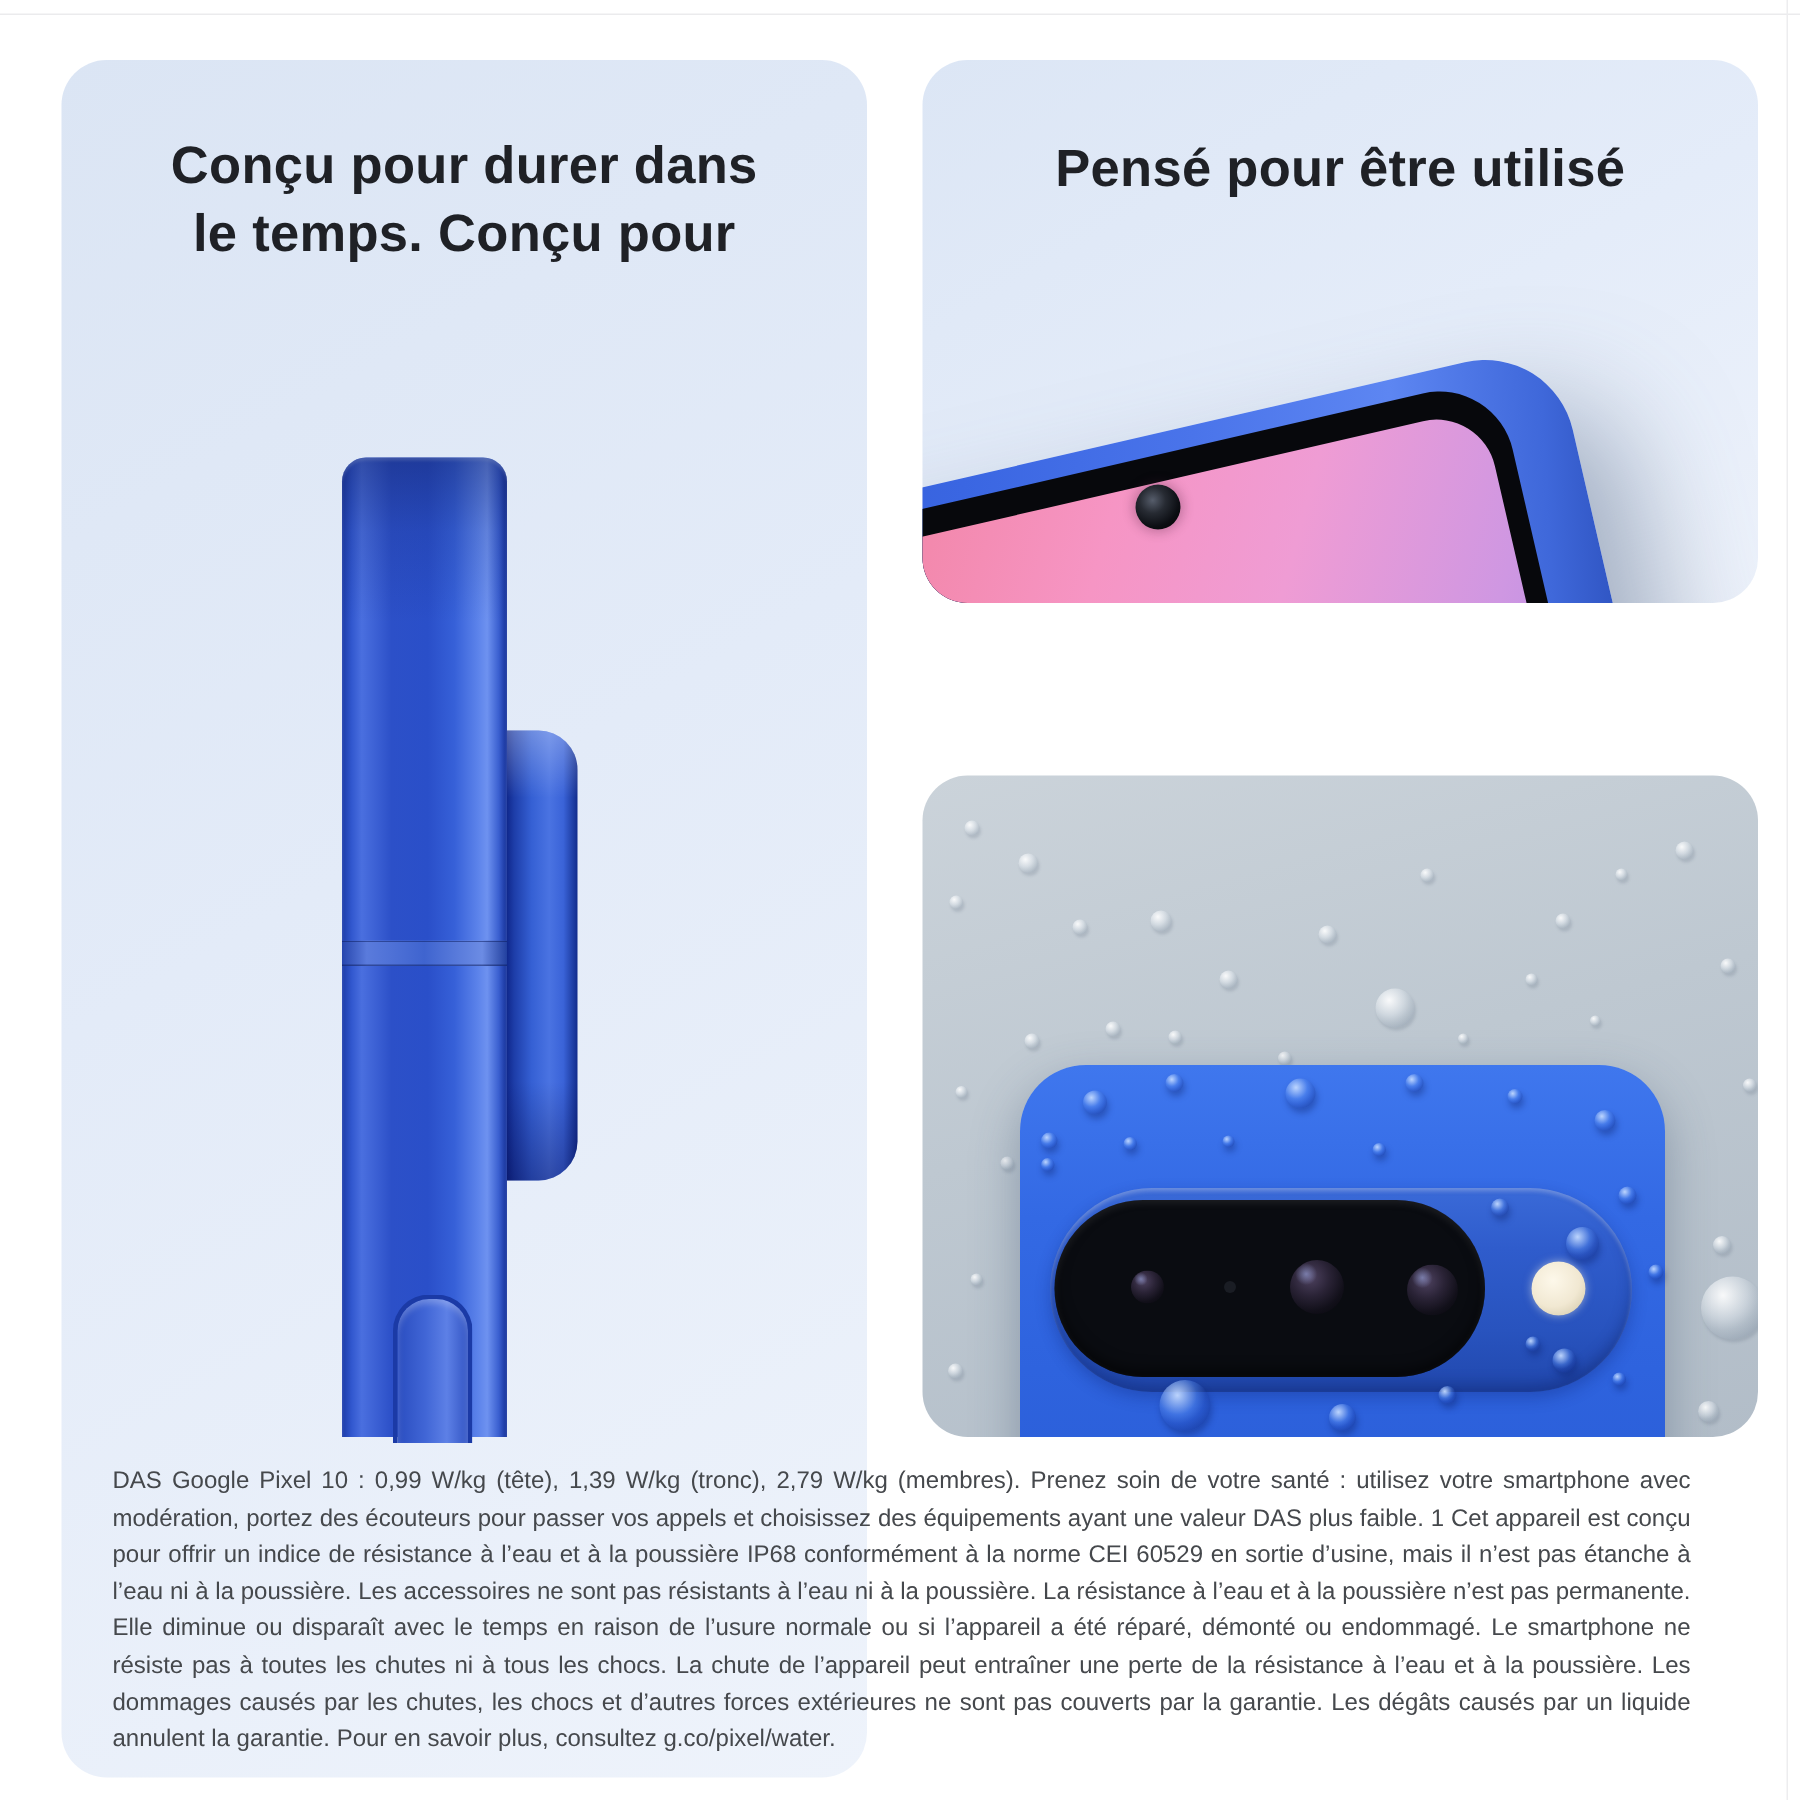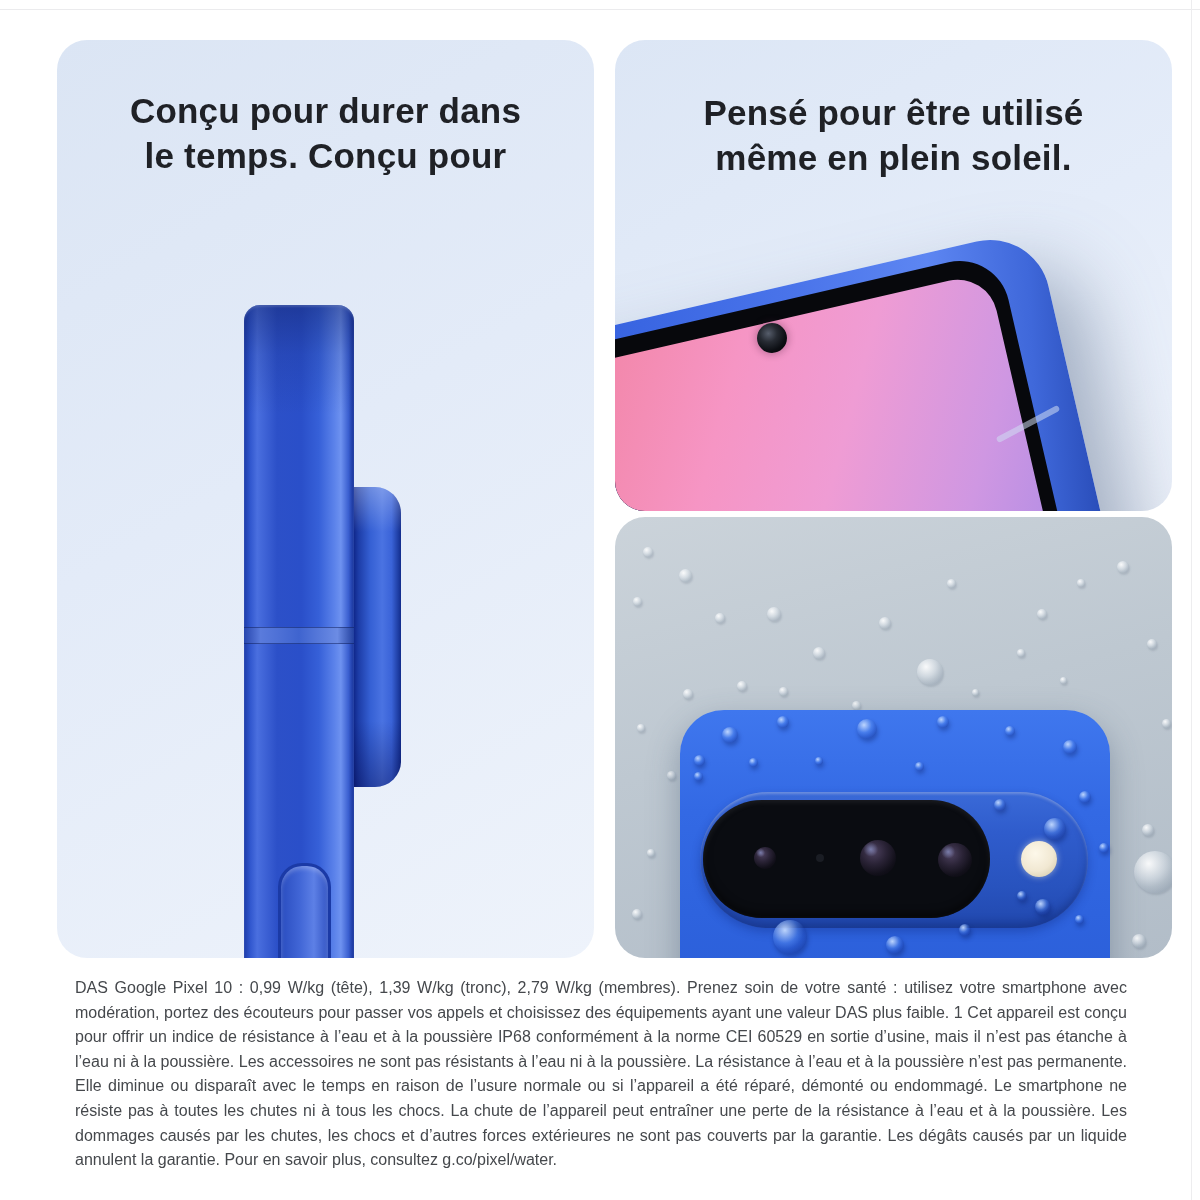--- a/index.html
+++ b/index.html
@@ -2,23 +2,23 @@
 <html><head>
 <meta charset="utf-8">
 <style>
   html,body{margin:0;padding:0;background:#fff;}
   .page{position:relative;width:1200px;height:1200px;background:#ffffff;overflow:hidden;
         font-family:"Liberation Sans",sans-serif;}
   .hairline-top{position:absolute;left:0;right:0;top:9px;height:1px;background:#ebebed;}
   .hairline-right{position:absolute;top:0;bottom:0;left:1191px;width:1px;background:#ededef;}
 
   .panel{position:absolute;border-radius:30px;overflow:hidden;}
-  .panel-dur{left:41px;top:40px;width:537px;height:918px;
-             background:linear-gradient(150deg,#dbe5f4 0%,#e3ebf8 45%,#eef3fb 100%);margin-left:16px;}
-  .panel-sun{left:615px;top:40px;width:557px;height:471px;
+  .panel-dur{left:41px;top:40px;width:537px;height:1145px;
+             background:linear-gradient(150deg,#dbe5f4 0%,#e3ebf8 45%,#eef3fb 100%);}
+  .panel-sun{left:615px;top:40px;width:557px;height:362px;
              background:linear-gradient(150deg,#dce6f5 0%,#e4ecf9 55%,#edf2fb 100%);}
   .panel-water{left:615px;top:517px;width:557px;height:441px;
              background:linear-gradient(165deg,#cbd3da 0%,#bec8d1 45%,#b2bdc8 100%);}
 
   .panel h2{margin:0;text-align:center;font-weight:600;font-size:35px;line-height:45px;
             color:#1f2126;letter-spacing:.2px;position:relative;z-index:6;}
   .panel-dur h2{padding-top:48px;}
   .panel-sun h2{padding-top:50px;}
   .panel-water h2{padding-top:46px;color:#212a33;}
   .tl{display:block;}
@@ -127,21 +127,20 @@
   <section class="panel panel-sun">
     <div class="sun-frame">
       <div class="sun-bezel">
         <div class="sun-screen"></div>
       </div>
     </div>
     <div class="sun-antenna"></div>
     <div class="selfie-cam"></div>
     <h2>
       <span class="tl">Pensé pour être utilisé</span>
-      <span class="tl">même en plein soleil.</span>
     </h2>
   </section>
 
   <section class="panel panel-water">
     <div class="phone-back"></div>
     <div class="cam-bar"></div>
     <div class="cam-window"></div>
     <div class="lens lens-1"></div>
     <div class="lens-dot"></div>
     <div class="lens lens-2"></div>

